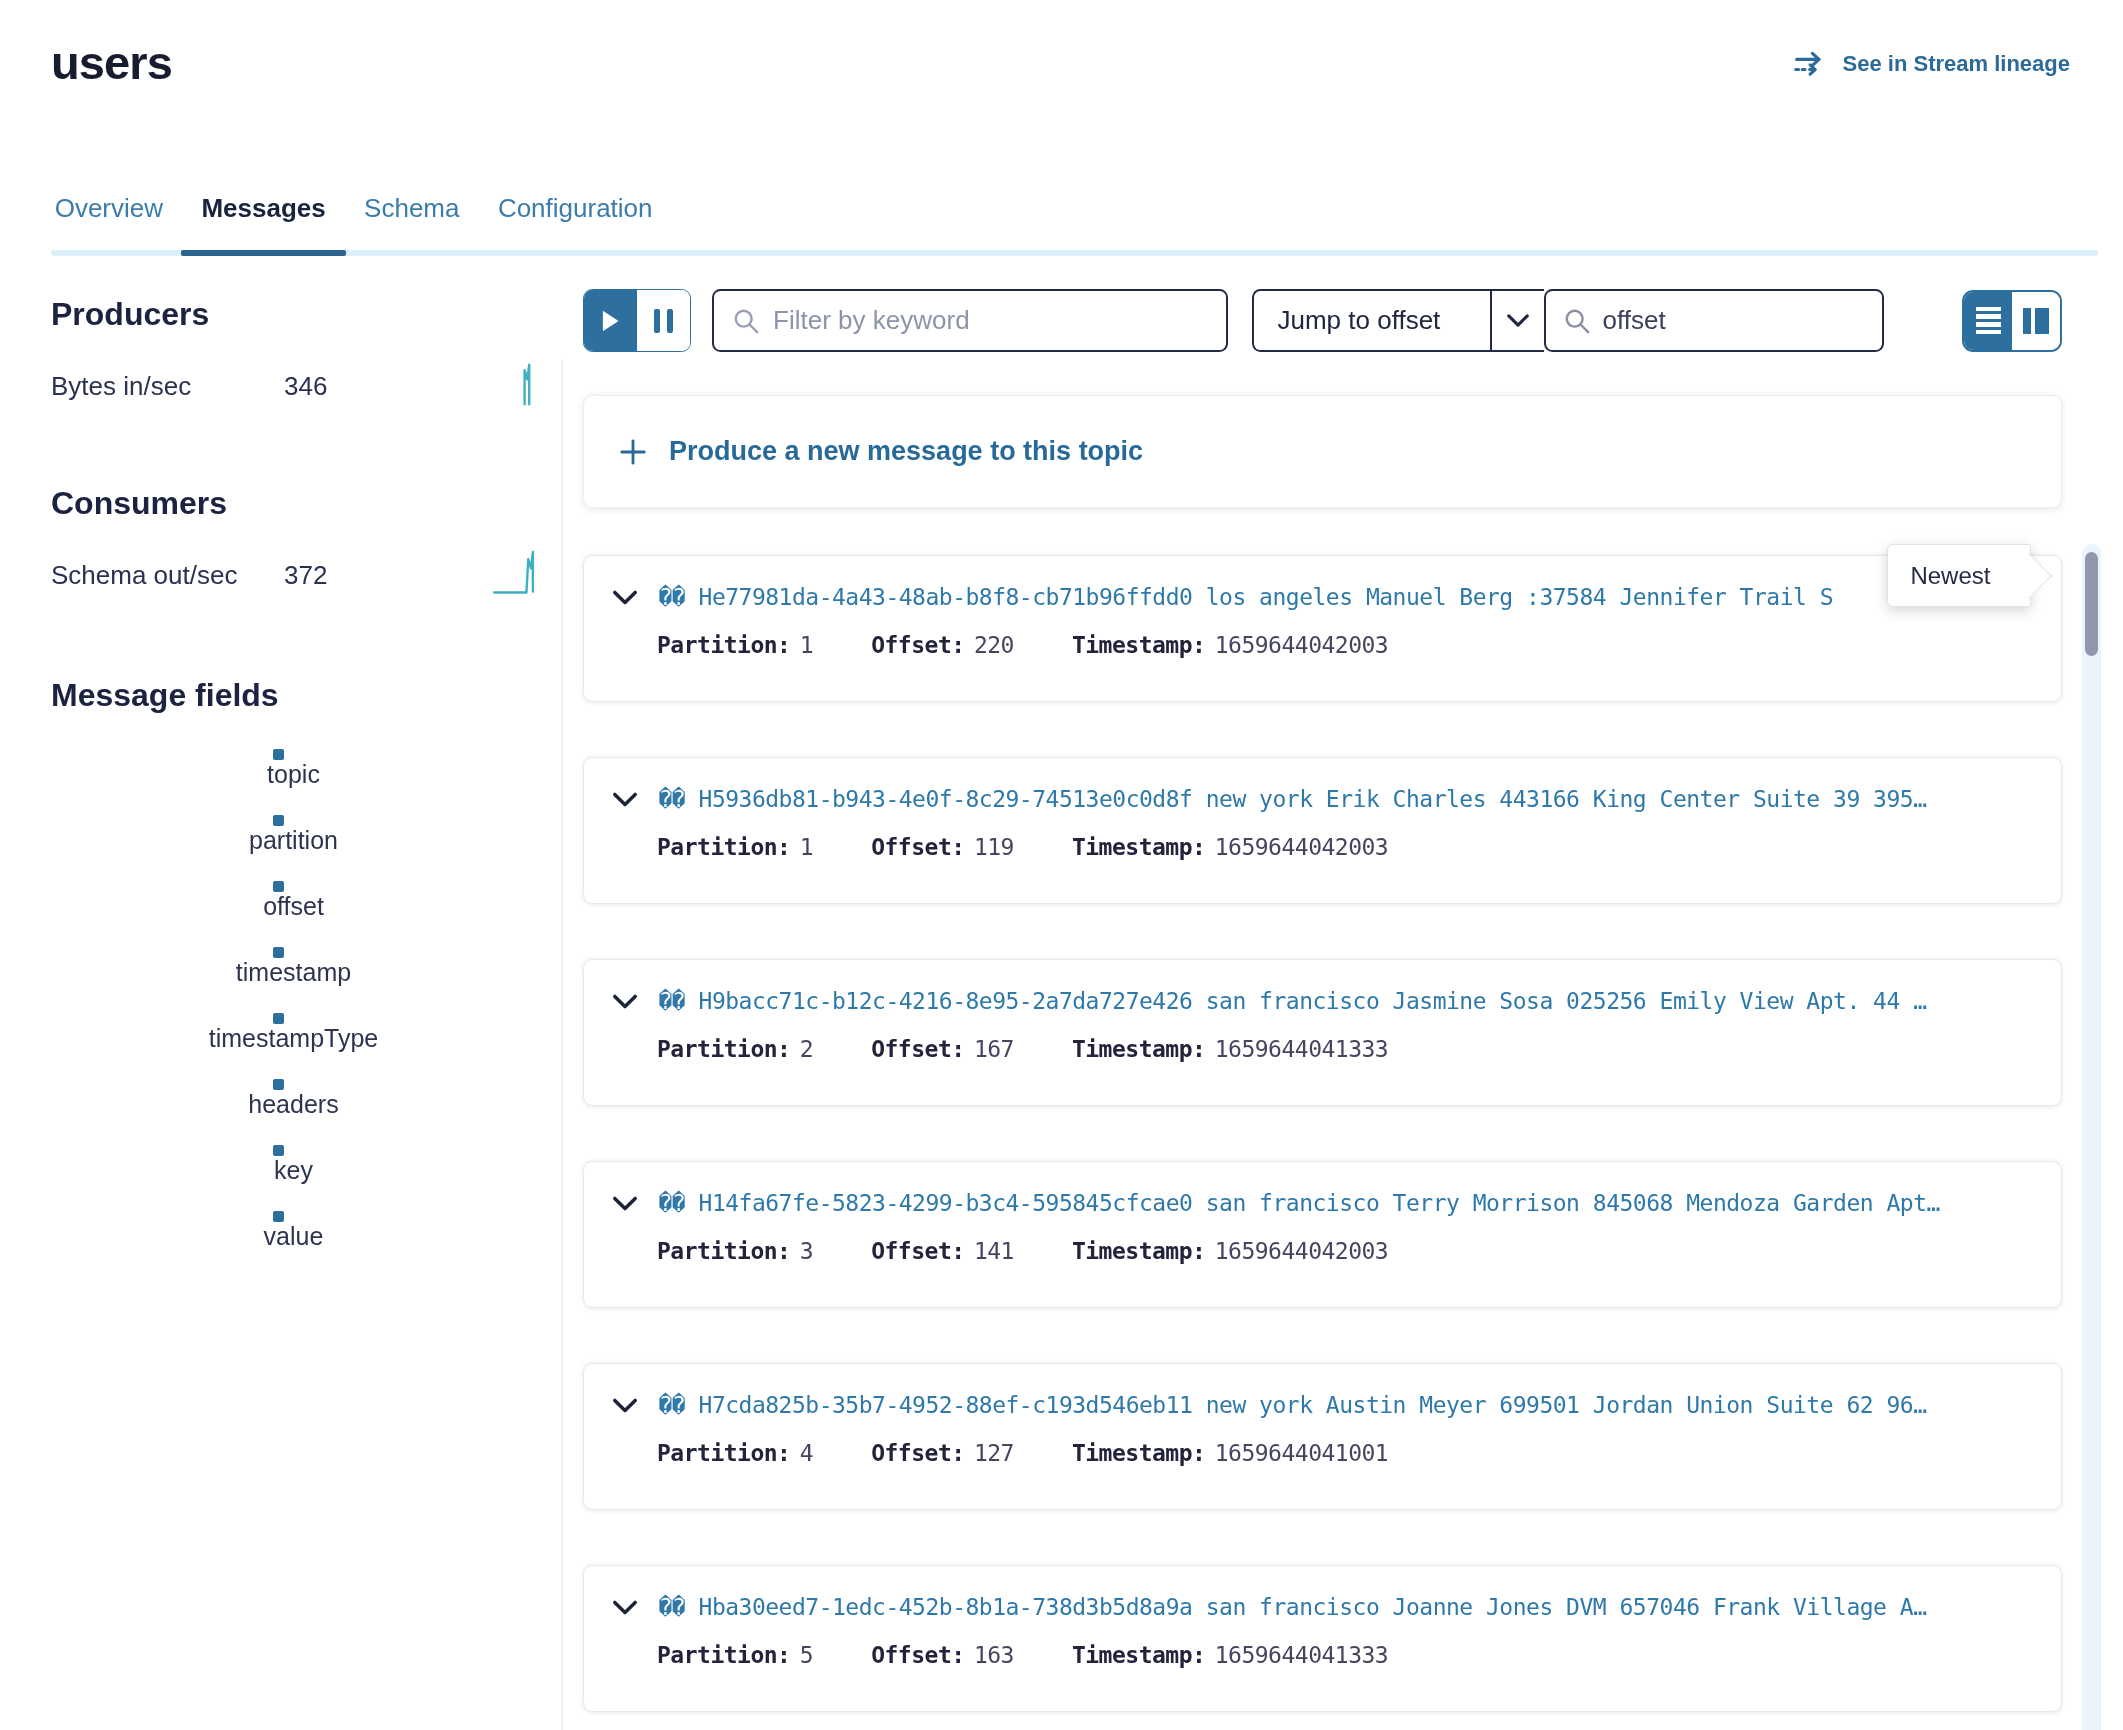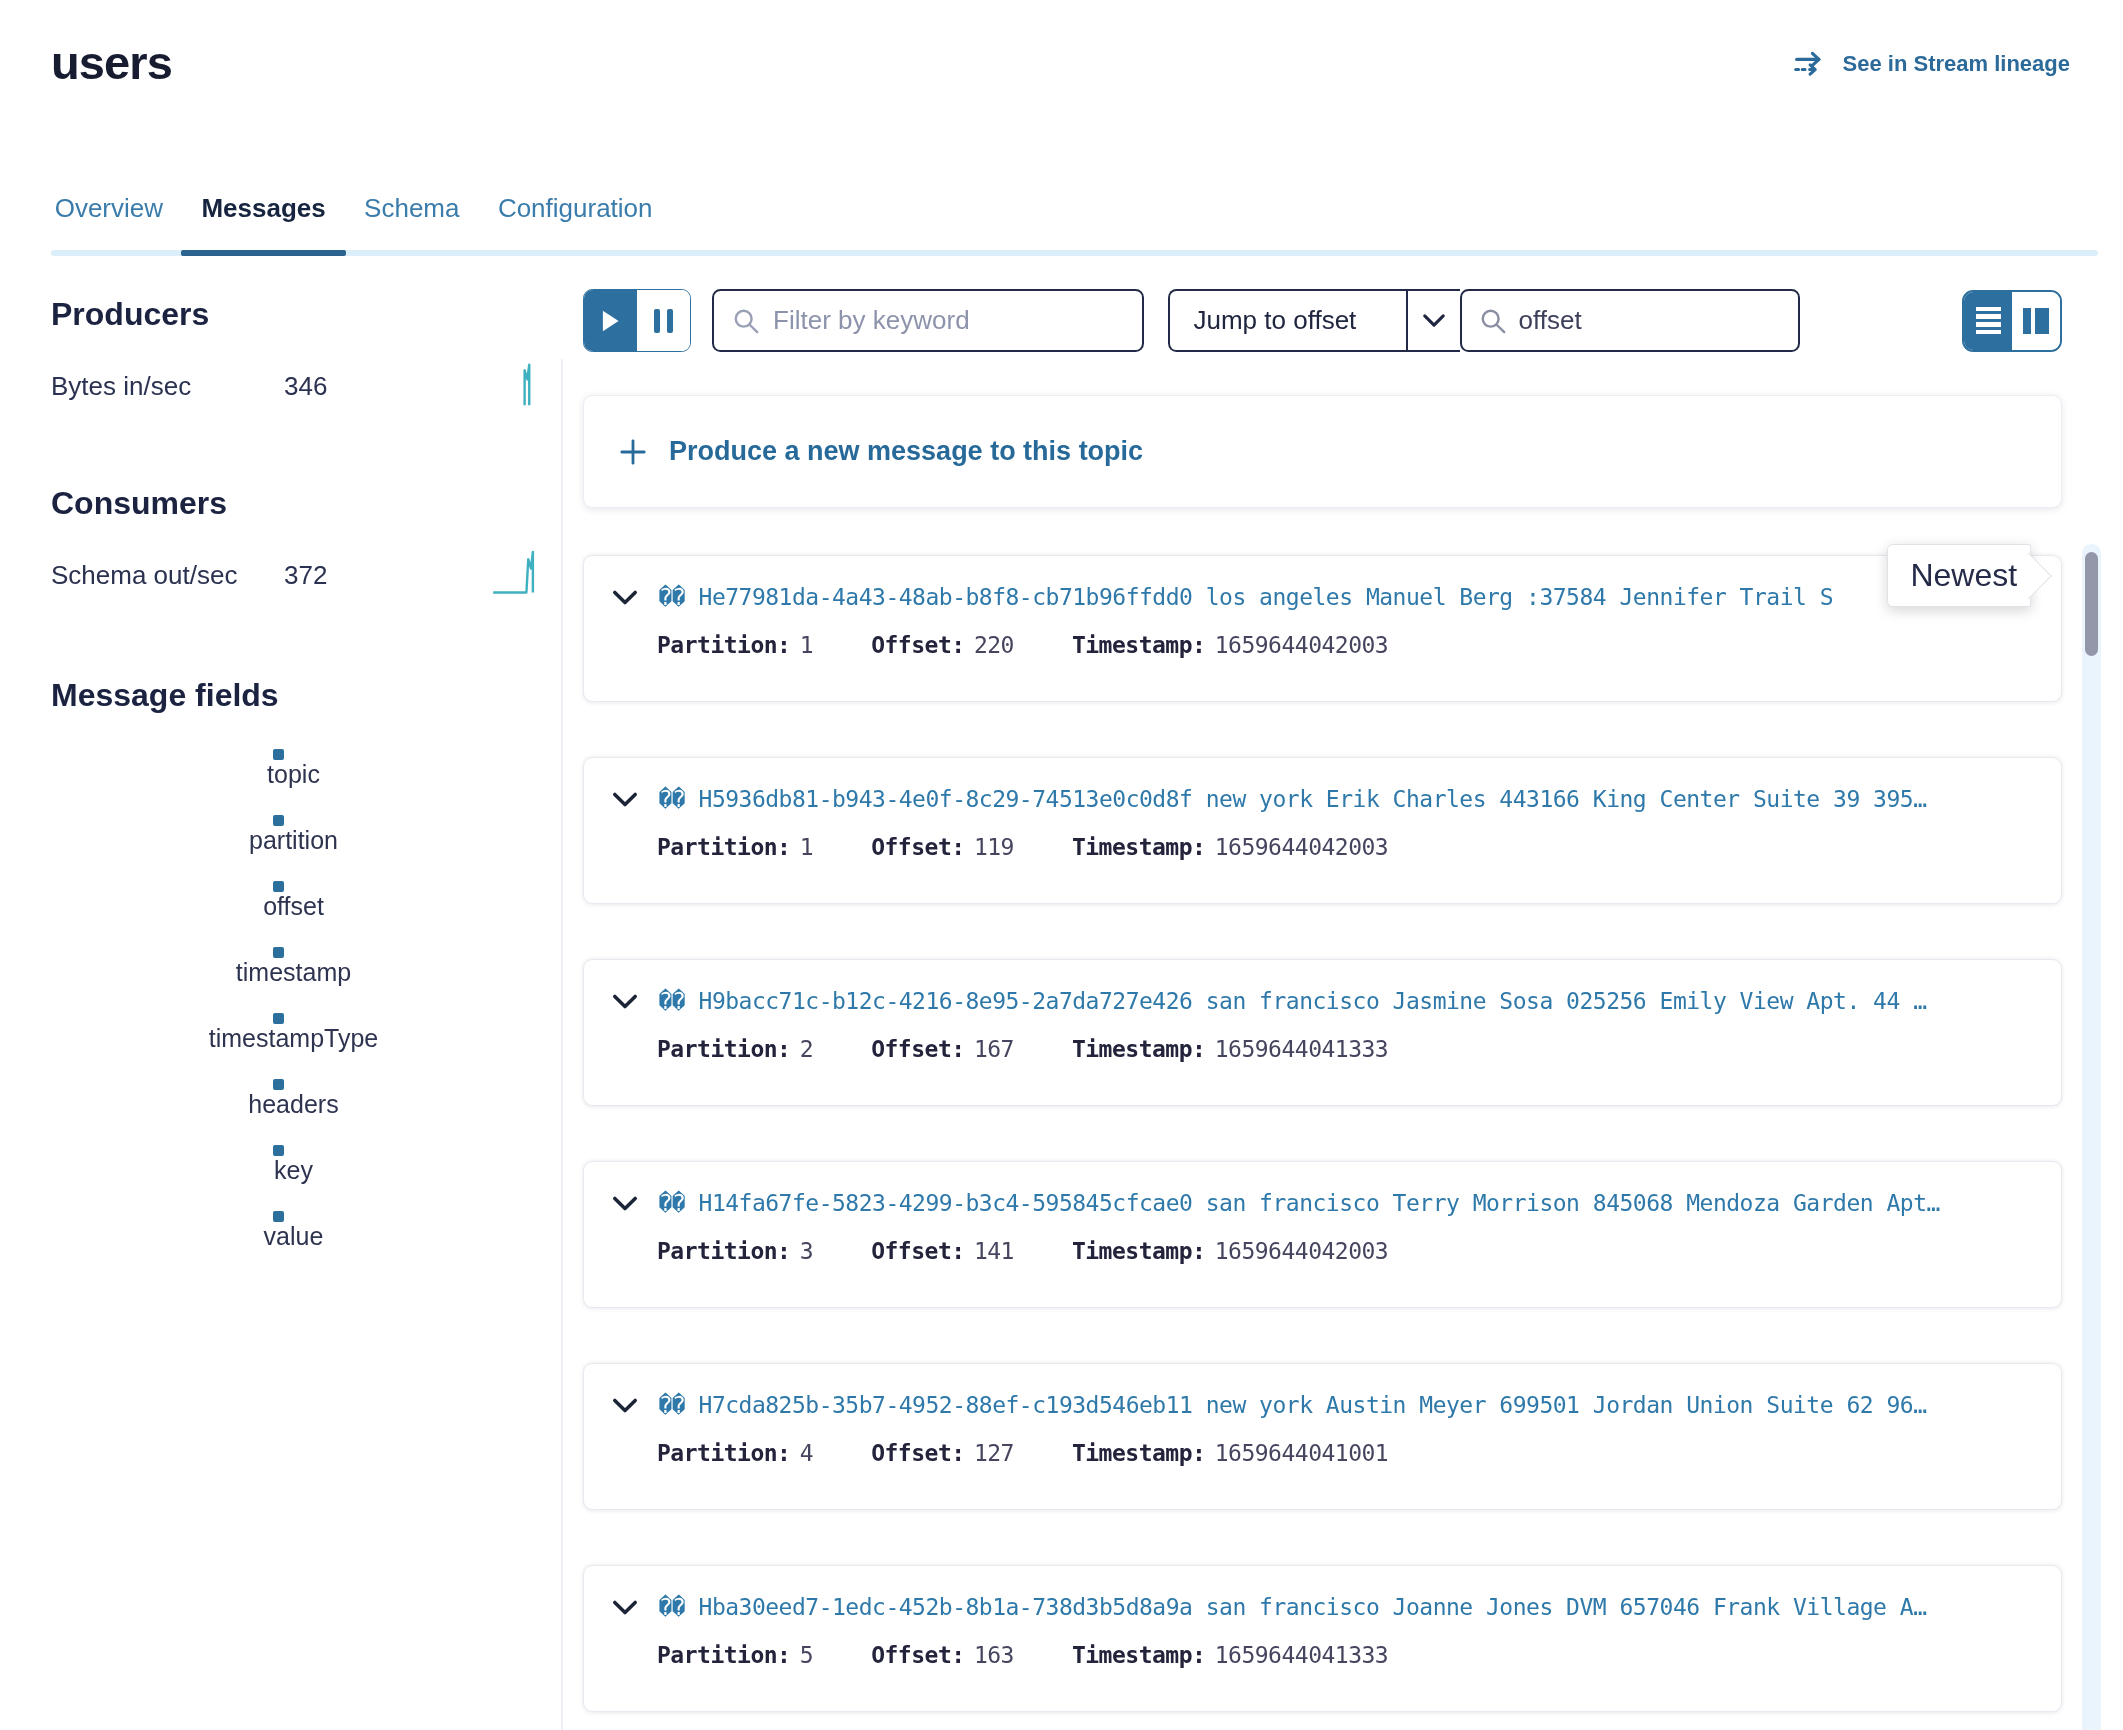--- a/index.html
+++ b/index.html
@@ -36,21 +36,21 @@
 
   .panel-divider { position:absolute; left:561px; top:359px; bottom:0; width:1.9px; background:#eef0f6; }
 
   
   .main { position:absolute; left:583px; top:289px; width:1479px; }
 
   .toolbar { display:flex; align-items:center; height:63px; }
   .seg-ctrl { display:flex; height:63px; border:1.9px solid #2d6f9e; border-radius:9.3px; overflow:hidden; background:#fff; flex:none; }
   .seg { width:53px; display:flex; align-items:center; justify-content:center; cursor:pointer; background:#fff; }
   .seg.active { background:#2d6f9e; }
-  .filter-box { margin-left:20.5px; width:432px; height:63px; border:2.3px solid #232a47; border-radius:8.4px;
+  .filter-box { margin-left:20.5px; width:516px; height:63px; border:2.3px solid #232a47; border-radius:8.4px;
                 display:flex; align-items:center; padding:0 18.6px; gap:13px; background:#fff; }
   .filter-placeholder { font-size:26px; color:#8d93ab; }
   .jump-select { margin-left:24px; height:63px; border:2.3px solid #232a47; border-radius:8.4px 0 0 8.4px; border-right:none;
                  display:flex; align-items:center; background:#fff; cursor:pointer; }
   .jump-label { font-size:26px; color:#20263f; padding:0 50px 0 24px; }
   .jump-chevron { width:54px; height:100%; border-left:2.3px solid #232a47; display:flex; align-items:center; justify-content:center; }
   .offset-box { height:63px; width:340px; border:2.3px solid #232a47; border-radius:8.4px; display:flex; align-items:center;
                 padding:0 17px; gap:11.2px; background:#fff; }
   .offset-text { font-size:26px; color:#3c405a; }
   .view-toggle { margin-left:auto; display:flex; height:62px; border:2.3px solid #2d6f9e; border-radius:11.2px; overflow:hidden; background:#fff; }
@@ -78,21 +78,21 @@
   .meta-label { font-weight:700; color:#23233c; margin-right:9.3px; }
   .meta-value { color:#45455f; }
 
   
   .newest-tip { position:absolute; left:1887px; top:544px; width:144px; height:63px; background:#fff;
                 border:0.9px solid #e1e1e8; border-radius:5.6px 1.9px 1.9px 5.6px; box-shadow:0 3.7px 13px rgba(0,0,0,0.16);
                 display:flex; align-items:center; padding-left:22.4px; z-index:6; }
   .newest-tip::after { content:""; position:absolute; right:-15px; top:50%; width:32px; height:32px;
                        transform:translateY(-50%) rotate(45deg); background:#fff;
                        border-top:0.9px solid #e1e1e8; border-right:0.9px solid #e1e1e8; }
-  .newest-label { font-size:32px; color:#252b49; position:relative; z-index:1; }
+  .newest-label { font-size:24px; color:#252b49; position:relative; z-index:1; }
 
   
   .scroll-track { position:absolute; left:2082px; top:544px; width:18.6px; height:1186px; background:#e9f4fc; border-radius:9.3px 9.3px 0 0; }
   .scroll-thumb { position:absolute; left:2.8px; top:7.5px; width:13px; height:104px; background:#9496a9; border-radius:6.5px; cursor:pointer; }
 </style>
 </head>
 <body>
 
 <div class="stage">
 

